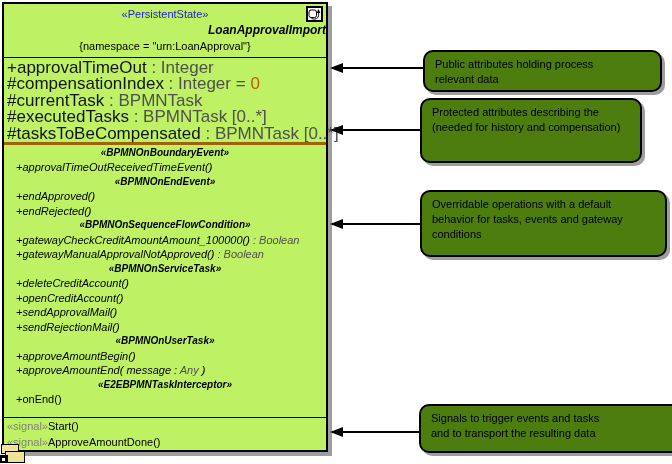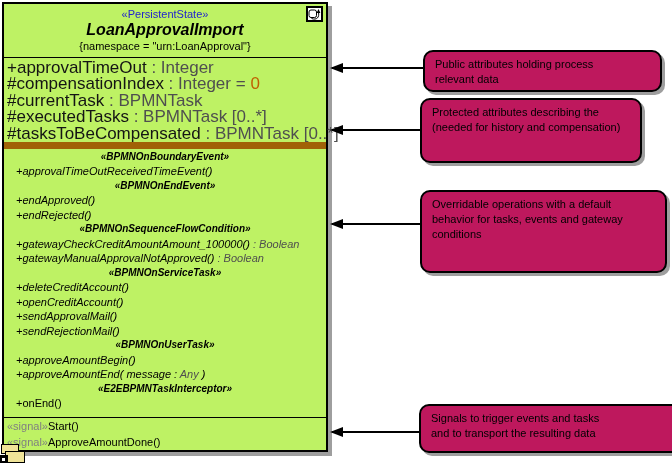--- a/index.html
+++ b/index.html
@@ -9,57 +9,57 @@
   }
 
   
   .clazz {
     position:absolute; left:2px; top:2px; width:326px; height:450px;
     box-sizing:border-box; background:#bef264; border:2px solid #000;
     box-shadow:4px 4px 0 #9e9e9e; display:flex; flex-direction:column;
   }
   .hdr { text-align:center; padding-top:3px; height:50px; position:relative; }
   .hdr .stereo { color:#2222CE; font-size:11px; line-height:15px; }
-  .hdr .cname  { font-size:16px; font-weight:bold; font-style:italic; line-height:16px; }
+  .hdr .cname  { font-size:12px; font-weight:bold; font-style:italic; line-height:16px;text-align:right; }
   .hdr .ns     { font-size:11px; line-height:16px; }
   .hdr-icon {
     position:absolute; top:2px; right:3px; width:17px; height:16px;
     background:#fff; border:2px solid #000; box-sizing:border-box;
   }
   .hdr-icon svg { display:block; width:13px; height:12px; }
 
   .attrs { border-top:1px solid #000; height:85px; box-sizing:border-box;
            padding:2px 0 0 3px; font-size:17px; }
   .attr-row { line-height:16.5px; white-space:nowrap; }
   .a-name { color:#141414; }
   .a-type { color:#4f4f4f; }
   .a-def  { color:#C06000; }
 
-  .ops { border-top:7px solid #a16207; height:277px; box-sizing:border-box;
+  .ops { border-top:3px solid #a16207; height:277px; box-sizing:border-box;
          padding-top:1px; font-size:11px; }
   .op-stereo { text-align:center; font-weight:bold; font-style:italic;
                font-size:10px; line-height:14.5px; white-space:nowrap; }
   .op-row { padding-left:12px; font-style:italic; line-height:14.5px; white-space:nowrap; }
   .op-row.upright { font-style:normal; }
   .o-gray { color:#4f4f4f; }
 
   .sigs { border-top:1px solid #000; flex:1; box-sizing:border-box;
           padding:1px 12px 0 3px; font-size:11px; }
   .sig-row { line-height:15.5px; white-space:nowrap; }
   .s-kw { color:#808080; }
 
   
   .note {
-    position:absolute; box-sizing:border-box; background:#be185d;
+    position:absolute; box-sizing:border-box; background:#4d7c0f;
     border:2px solid #000; border-radius:10px; box-shadow:3px 3px 0 #9e9e9e;
     font-size:11px; line-height:15px; padding:5px 8px 4px 10px;
   }
   .note-1 { left:423px; top:50px;  width:239px; height:42px; }
   .note-2 { left:420px; top:98px;  width:222px; height:65px; }
-  .note-3 { left:420px; top:190px; width:247px; height:83px; }
+  .note-3 { left:420px; top:190px; width:247px; height:67px; }
   .note-4 { left:419px; top:404px; width:264px; height:49px; }
 
   
   .arrow { position:absolute; height:0; border-top:2px solid #000; }
   .arrow::before {
     content:""; position:absolute; left:-2px; top:-6px; width:0; height:0;
     border-top:5px solid transparent; border-bottom:5px solid transparent;
     border-right:13px solid #000;
   }
   .arrow-1 { left:332px; top:67px;  width:91px; }

